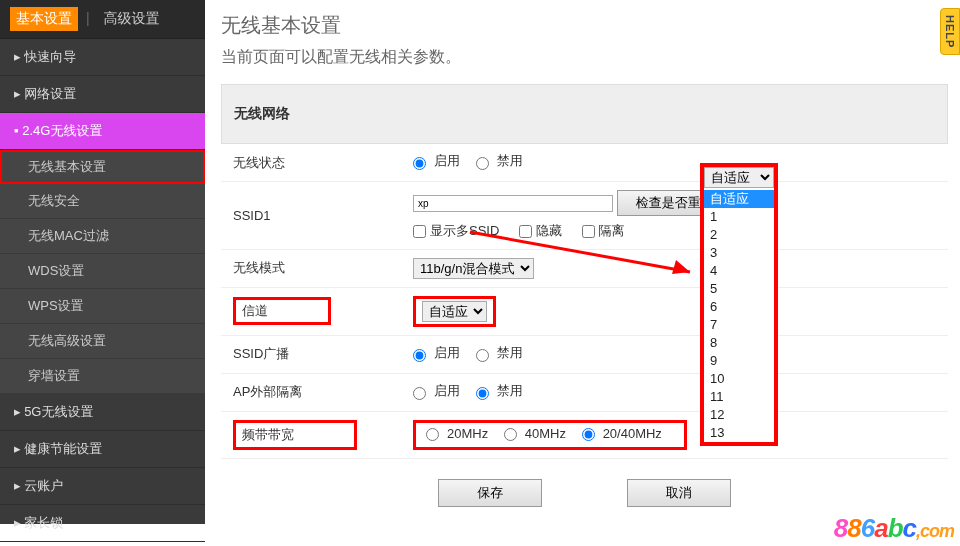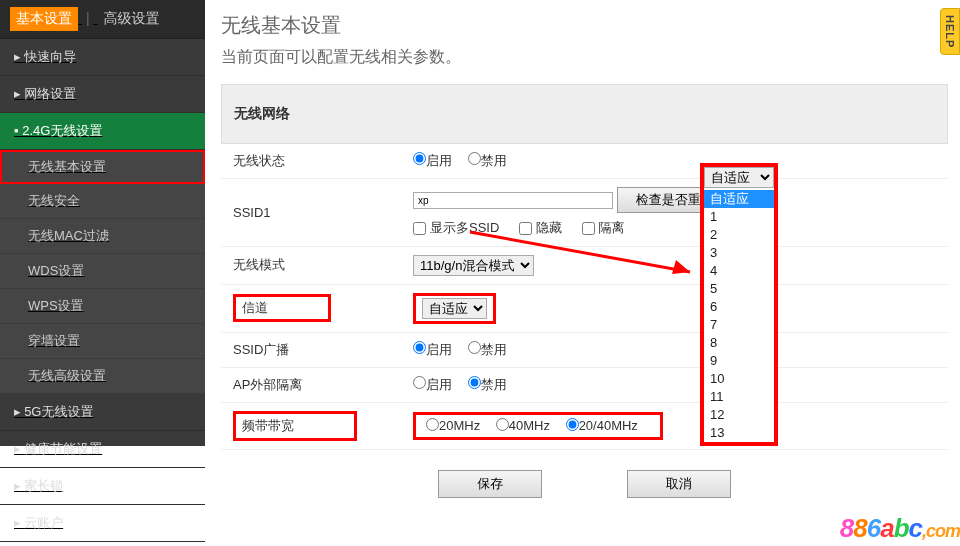--- a/index.html
+++ b/index.html
@@ -1,48 +1,48 @@
 <!DOCTYPE html>
 <html><head>
 <meta charset="utf-8">
 <style>
 * { margin: 0; padding: 0; box-sizing: border-box; font-family: "Microsoft YaHei", Arial, sans-serif; }
 body { width: 960px; height: 546px; background: #fff; position: relative; overflow: hidden; }
-.sidebar { width: 205px; background: #3a3a3a; height: 446px; float: left; text-decoration: underline; }
+.sidebar { width: 205px; background: #3a3a3a; height: 524px; float: left; }
 .tabs { background: #2a2a2a; padding: 7px 10px; font-size: 14px; color: #ccc; border-bottom: 1px solid #222; }
 .tabs .tab { display: inline-block; padding: 3px 6px; cursor: pointer; }
 .tabs .tab.active { background: #ff8a00; color: #fff; }
 .tabs .sep { color: #666; margin: 0 4px; display: inline-block; }
 .menu-item { padding: 9px 14px; color: #ddd; font-size: 13px; border-bottom: 1px solid #2e2e2e; cursor: pointer; }
-.menu-item.active { background: #15803d; color: #fff; }
+.menu-item.active { background: #d946ef; color: #fff; }
 .submenu-item { padding: 8px 28px; color: #ccc; font-size: 13px; background: #454545; border-bottom: 1px solid #3a3a3a; cursor: pointer; }
 .submenu-item.highlighted { border: 2px solid #ff0000; padding: 6px 26px; }
 .content { margin-left: 205px; padding: 12px 12px 0 16px; }
 .page-title { font-size: 20px; color: #666; margin-bottom: 8px; }
 .page-desc { font-size: 16px; color: #666; margin-bottom: 16px; }
 .section-header { background: #eee; padding: 20px 12px; font-size: 14px; font-weight: bold; color: #333; border: 1px solid #ddd; }
 .form-table { width: 100%; border-collapse: collapse; font-size: 13px; color: #333; }
 .form-table td { padding: 8px 12px; border-bottom: 1px solid #eee; vertical-align: middle; }
 .form-table td.label { width: 180px; color: #333; }
-.radio-label { margin-right: 12px; cursor: pointer; display: inline-flex; align-items: flex-start; gap: 0; }
+.radio-label { margin-right: 12px; cursor: pointer; display: inline-flex; align-items: flex-end; gap: 8px; }
 input[type="radio"] { cursor: pointer; }
 input[type="text"] { border: 1px solid #aaa; padding: 2px 4px; font-size: 10px; width: 200px; }
 input[type="checkbox"] { cursor: pointer; }
 .chk-label { margin-right: 16px; display: inline-flex; align-items: center; gap: 4px; }
 select { border: 1px solid #aaa; padding: 1px 2px; font-size: 13px; cursor: pointer; }
 .btn { background: linear-gradient(#f5f5f5,#ddd); border: 1px solid #999; padding: 3px 18px; font-size: 13px; cursor: pointer; }
 .action-row { text-align: center; padding: 20px 0; }
 .action-row .btn { margin: 0 40px; padding: 4px 38px; }
 .red-box-cell { border: 3px solid #ff0000; }
 .help-tab { position: absolute; right: 0; top: 8px; background: #ffca28; border: 1px solid #d9a800; border-radius: 4px 0 0 4px; padding: 6px 3px; writing-mode: vertical-rl; font-size: 11px; font-weight: bold; color: #444; cursor: pointer; letter-spacing: 1px; }
 .channel-popup { position: absolute; top: 163px; left: 700px; width: 78px; border: 4px solid #ff0000; background: #fff; font-size: 13px; z-index: 5; }
 .channel-popup select { width: 100%; border: 1px solid #aaa; margin-bottom: 2px; }
 .channel-popup .opt { padding: 1px 6px; cursor: pointer; color: #222; line-height: 16px; }
 .channel-popup .opt.sel { background: #1e90ff; color: #fff; }
-.watermark { position: absolute; right: 0; bottom: 2px; font-size: 26px; font-style: italic; font-weight: bold; letter-spacing: -1px; }
+.watermark { position: absolute; right: 6px; bottom: 2px; font-size: 26px; font-style: italic; font-weight: bold; letter-spacing: -1px; }
 .watermark .c1{color:#ff4fc8}.watermark .c2{color:#ff7e00}.watermark .c3{color:#3fa0ff}.watermark .c4{color:#ff3b3b}.watermark .c5{color:#29c94d}.watermark .c6{color:#2c6cff}.watermark .c7{color:#ff9d1c;font-size:18px}
 svg.arrow { position: absolute; top: 162px; left: 210px; pointer-events: none; z-index: 4; }
 .arrow line { stroke: #ff0000; stroke-width: 3; }
 .arrow polygon { fill: #ff0000; }
 </style>
 </head>
 <body>
 
 <div class="sidebar">
   <div class="tabs">
@@ -51,26 +51,26 @@
     <span class="tab">高级设置</span>
   </div>
   <div class="menu-item">▸ <span>快速向导</span></div>
   <div class="menu-item">▸ <span>网络设置</span></div>
   <div class="menu-item active">▪ <span>2.4G无线设置</span></div>
   <div class="submenu-item highlighted">无线基本设置</div>
   <div class="submenu-item">无线安全</div>
   <div class="submenu-item">无线MAC过滤</div>
   <div class="submenu-item">WDS设置</div>
   <div class="submenu-item">WPS设置</div>
+  <div class="submenu-item">无线高级设置</div>
   <div class="submenu-item">穿墙设置</div>
-  <div class="submenu-item">无线高级设置</div>
   <div class="menu-item">▸ <span>5G无线设置</span></div>
   <div class="menu-item">▸ <span>健康节能设置</span></div>
+  <div class="menu-item">▸ <span>云账户</span></div>
   <div class="menu-item">▸ <span>家长锁</span></div>
-  <div class="menu-item">▸ <span>云账户</span></div>
   <div class="menu-item">▸ </div>
 
 </div>
 
 <div class="content">
   <div class="page-title">无线基本设置</div>
   <div class="page-desc">当前页面可以配置无线相关参数。</div>
 
   <div class="section-header">无线网络</div>
   <table class="form-table">

